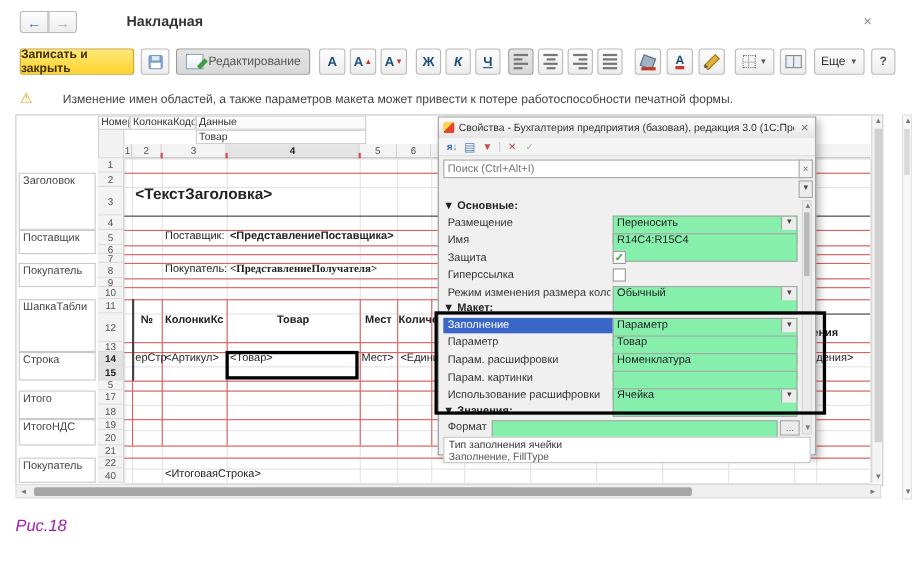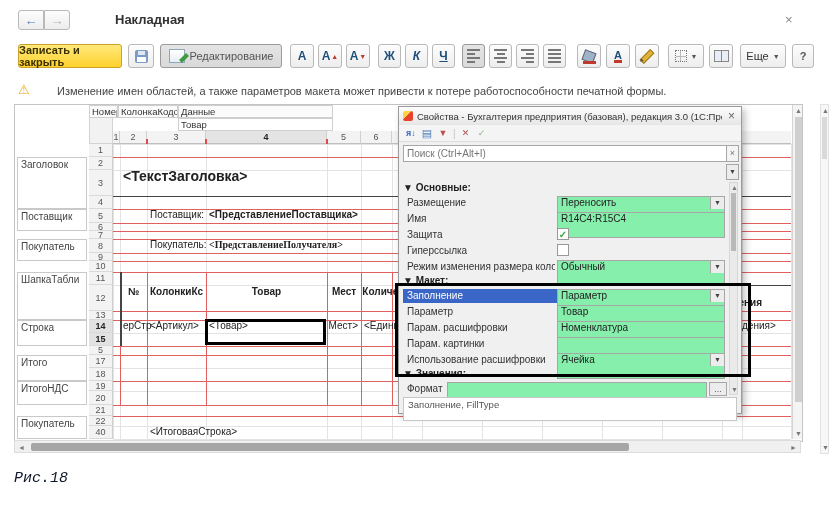--- a/index.html
+++ b/index.html
@@ -89,21 +89,21 @@
           text-align:center;font-size:7px;color:#444;line-height:12px;}
   .pcheck{position:absolute;left:158px;width:12px;height:12px;border:1px solid #999;background:#fff;box-sizing:border-box;
           text-align:center;font-size:10px;font-weight:bold;color:#3da53d;line-height:11px;}
   #descbox{position:absolute;left:4px;top:290px;width:334px;height:24px;background:#fff;border:1px solid #c6c6c6;
            box-sizing:border-box;padding:1px 4px;font-size:9.5px;line-height:11px;}
   #descbox .l2{color:#555;}
   .plist-scroll{position:absolute;left:330px;width:9px;background:#eaeaea;border:1px solid #d7d7d7;box-sizing:border-box;}
   
   #annot{position:absolute;left:395px;top:283px;width:350px;height:88px;border:3px solid #000;z-index:60;}
   .warn-ico{color:#e6a817;font-size:13px;}
-  .caption{position:absolute;left:14px;top:470px;font-size:15px;font-style:italic;color:#0f172a;font-family:Liberation Mono, monospace;}
+  .caption{position:absolute;left:14px;top:470px;font-size:15px;font-style:italic;color:#a21caf;}
   .closex{position:absolute;color:#8a8a8a;font-size:13px;line-height:12px;}
 </style>
 </head>
 <body>
 
 <div id="app">
 
   <div class="btn navbtn abs" style="left:18px;top:10px;border-radius:3px 0 0 3px;">
     <span style="color:#4e7ab5;font-size:13px;">←</span>
   </div>
@@ -398,20 +398,21 @@
         <div class="plabel" style="top: 275px; height: 14px; line-height: 14px; width: 148px;">Формат</div>
         <div class="pfield" style="left: 48px; top: 275px; width: 260px;"></div>
         <div style="position: absolute; left: 310px; top: 275px; width: 18px; height: 14px; border: 1px solid rgb(166, 166, 166); background: rgb(236, 236, 236); box-sizing: border-box; text-align: center; font-size: 9px; color: rgb(85, 85, 85); line-height: 12px;">...</div>
       </div>
     <div class="plist-scroll" style="top:75px;height:213px;">
       <span class="sbarrow" style="left:1px;top:0;">▲</span>
       <div class="abs" style="left:1px;top:10px;width:5px;height:58px;background:#b9b9b9;"></div>
       <span class="sbarrow" style="left:1px;bottom:0;">▼</span>
     </div>
     <div id="descbox">
+      <div>Тип заполнения ячейки</div>
       <div class="l2">Заполнение, FillType</div>
     </div>
   </div>
 
   <div id="annot"></div>
 
   <div class="caption">Рис.18</div>
 </div>
 
 </body></html>

